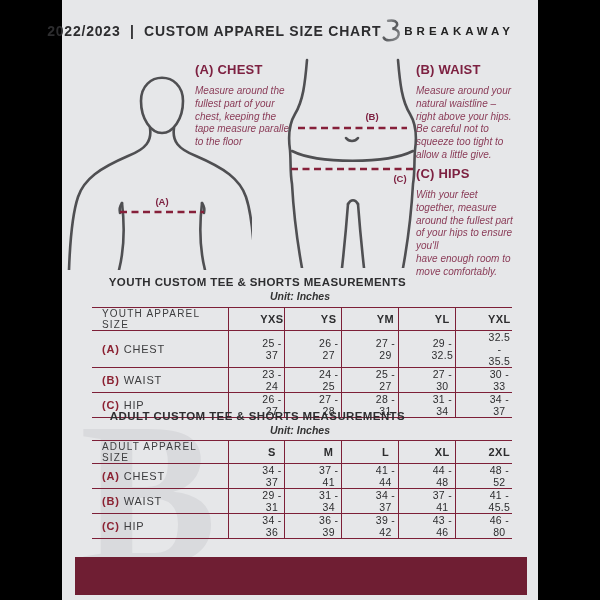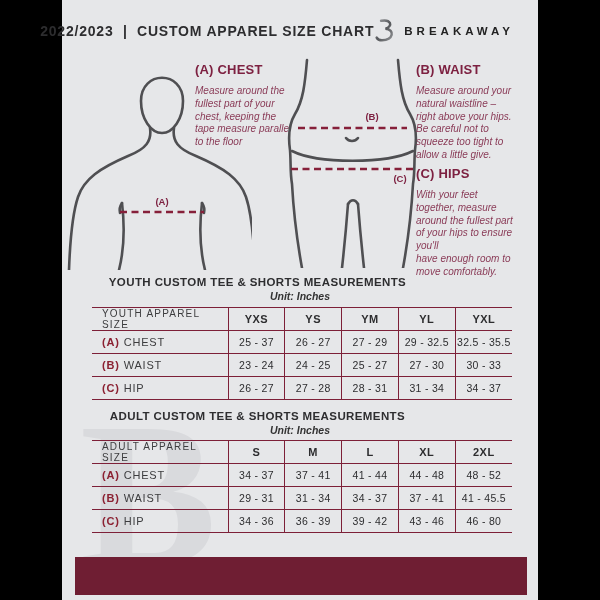--- a/index.html
+++ b/index.html
@@ -9,21 +9,21 @@
 
   .watermark{position:absolute;left:18px;top:392px;font-size:205px;line-height:1;
              font-weight:700;color:#d9dadd;z-index:0;letter-spacing:-6px;
              font-family:"Liberation Serif",serif;}
 
   .content{position:absolute;inset:0;z-index:1;}
 
   .hdr{position:absolute;left:26px;right:24px;top:18px;display:flex;
        justify-content:flex-end;align-items:center;}
   .hdr-title{font-size:14px;font-weight:700;letter-spacing:.8px;color:#2d2d2f;white-space:pre;}
-  .brand{display:flex;align-items:center;gap:7px;}
+  .brand{display:flex;align-items:center;gap:0;}
   .brand-logo{width:23px;height:25px;}
   .brand-name{font-size:11.5px;font-weight:700;letter-spacing:4px;color:#222;}
 
   .fig{position:absolute;}
   .fig path{fill:none;stroke:#4f4f52;stroke-width:2.6;stroke-linecap:round;}
   .fig .dash{stroke:#86203a;stroke-width:2.4;stroke-dasharray:7 4.5;}
   .fig text{font-family:"Liberation Sans",sans-serif;font-size:9.5px;font-weight:700;
             fill:#7d2141;text-anchor:middle;}
 
   .inst{position:absolute;width:122px;}
@@ -34,21 +34,21 @@
   .sec-title{position:absolute;left:0;width:391px;text-align:center;font-size:11.5px;
              font-weight:700;letter-spacing:.4px;color:#2e2e30;}
   .sec-unit{position:absolute;left:0;width:476px;text-align:center;font-size:10.5px;
             font-style:italic;font-weight:700;color:#333;}
 
   table.size-table{position:absolute;left:30px;width:420px;border-collapse:collapse;
                    table-layout:fixed;background:transparent;}
   .size-table td,.size-table th{height:22px;padding:0;border-bottom:1.5px solid #7d2038;
                    vertical-align:middle;}
   .size-table tr:first-child th{border-top:1.5px solid #7d2038;}
-  .size-table th+th,.size-table td+td{border-left:1.2px solid #7d2038;}
+  .size-table th+th,.size-table td+td{border-left:1.2px solid #7d2038;padding-left:31px;}
   .col-label{width:136px;}
   th.lbl-hdr{font-size:10px;font-weight:400;letter-spacing:1.2px;color:#3c3c3e;
              text-align:left;padding-left:10px;}
   th.size-hdr{font-size:11px;font-weight:700;letter-spacing:.5px;color:#2d2d2f;text-align:center;}
   td.row-lbl{font-size:11px;letter-spacing:.8px;color:#3c3c3e;text-align:left;padding-left:10px;}
   td.row-lbl .pfx{color:#8b2132;font-weight:700;margin-right:4px;}
   td.val{font-size:10.5px;color:#2d2d2f;text-align:center;letter-spacing:.3px;}
 
   .bottom-bar{position:absolute;left:13px;top:557px;width:452px;height:38px;background:#6f1e33;
               z-index:2;}

